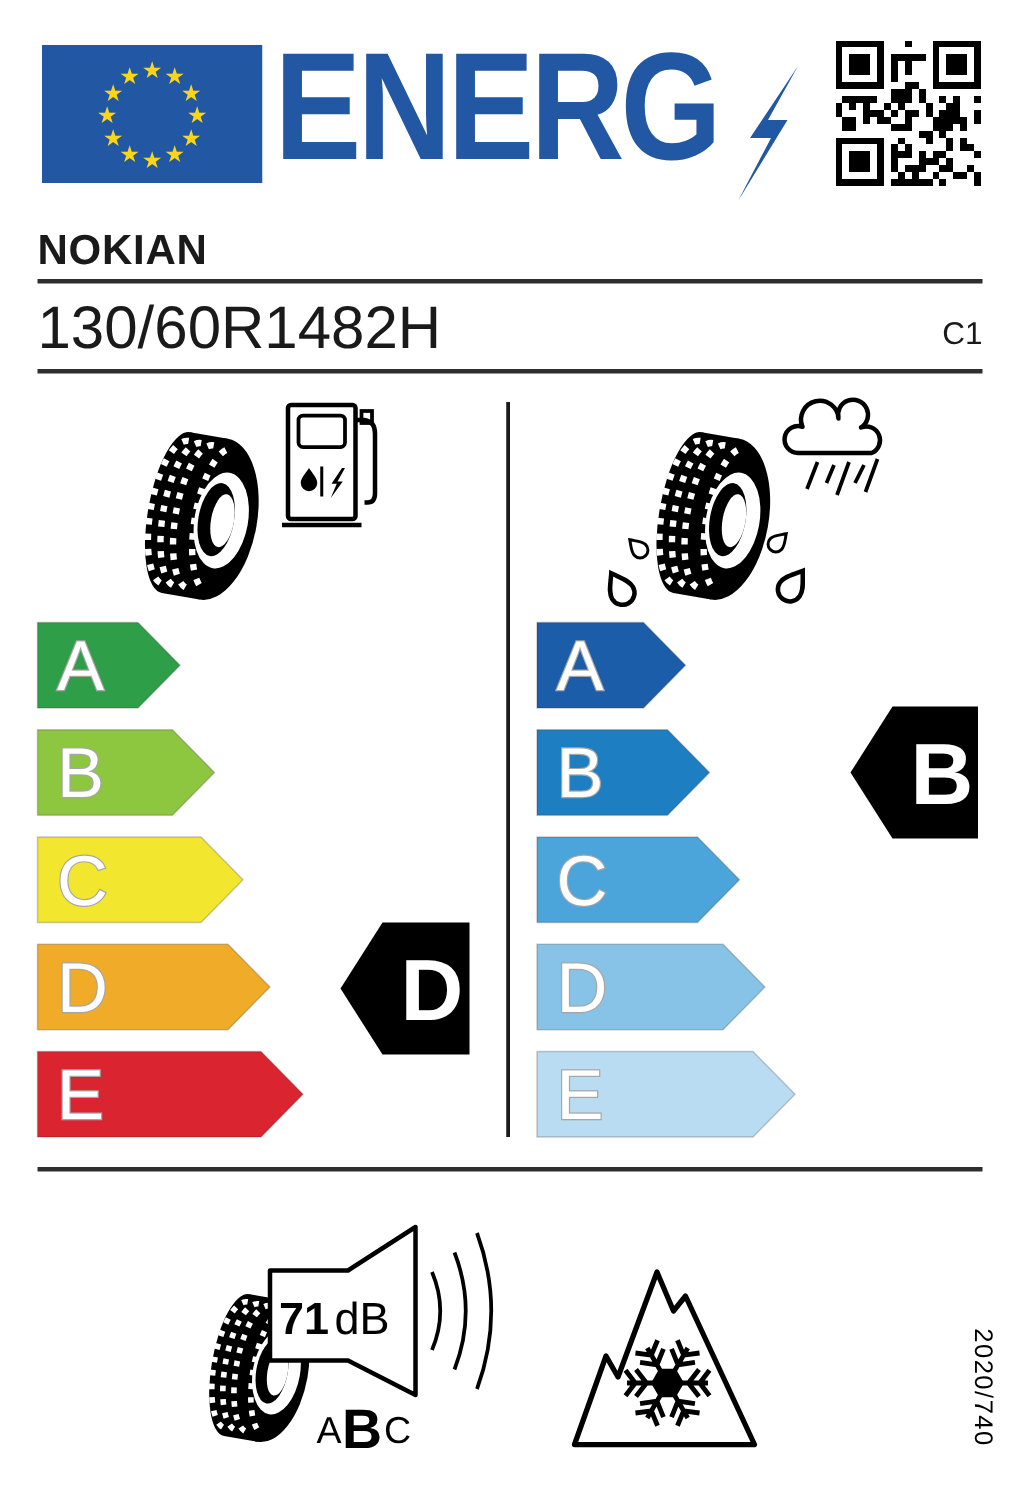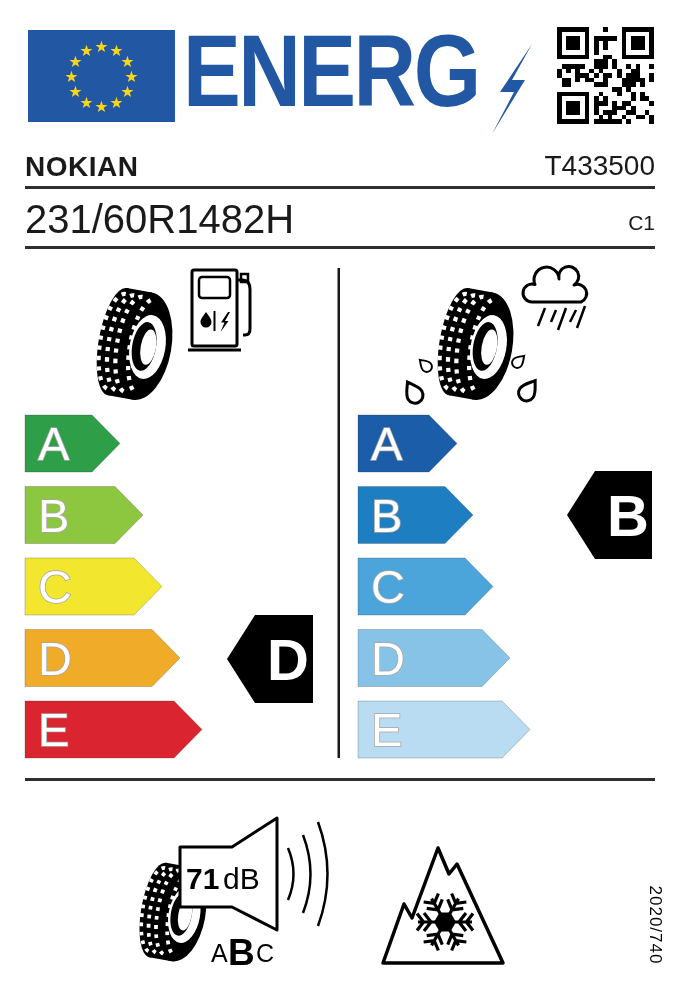--- a/index.html
+++ b/index.html
@@ -197,24 +197,23 @@
       <rect x="9.238095238095237" y="9.238095238095237" width="13.857142857142856" height="13.857142857142856" fill="#000"></rect>
       <rect x="64.66666666666666" y="0" width="32.33333333333333" height="32.33333333333333" fill="#000"></rect>
       <rect x="69.28571428571428" y="4.619047619047619" width="23.095238095238095" height="23.095238095238095" fill="#fff"></rect>
       <rect x="73.9047619047619" y="9.238095238095237" width="13.857142857142856" height="13.857142857142856" fill="#000"></rect>
       <rect x="0" y="64.66666666666666" width="32.33333333333333" height="32.33333333333333" fill="#000"></rect>
       <rect x="4.619047619047619" y="69.28571428571428" width="23.095238095238095" height="23.095238095238095" fill="#fff"></rect>
       <rect x="9.238095238095237" y="73.9047619047619" width="13.857142857142856" height="13.857142857142856" fill="#000"></rect>
     </svg>
 
   <div class="brand">NOKIAN</div>
-  <div class="code">T433500</div>
   <div class="hr" style="top:186px"></div>
 
-  <div class="size">231/60R1482H</div>
+  <div class="size">130/60R1482H</div>
   <div class="tclass">C1</div>
   <div class="hr" style="top:246px"></div>
 
   <svg class="abs" style="left:0;top:248px" width="682" height="534" viewBox="0 248 682 534">
 
     <rect x="337.5" y="268" width="2.5" height="490" fill="#1a1a1a"></rect>
 
     <use href="#tire" transform="translate(95,285) scale(0.85) rotate(10 45 70)"></use>
     <g transform="translate(192,264)">
       <rect x="0" y="6" width="45" height="76" rx="2" fill="#fff" stroke="#000" stroke-width="3"></rect>

